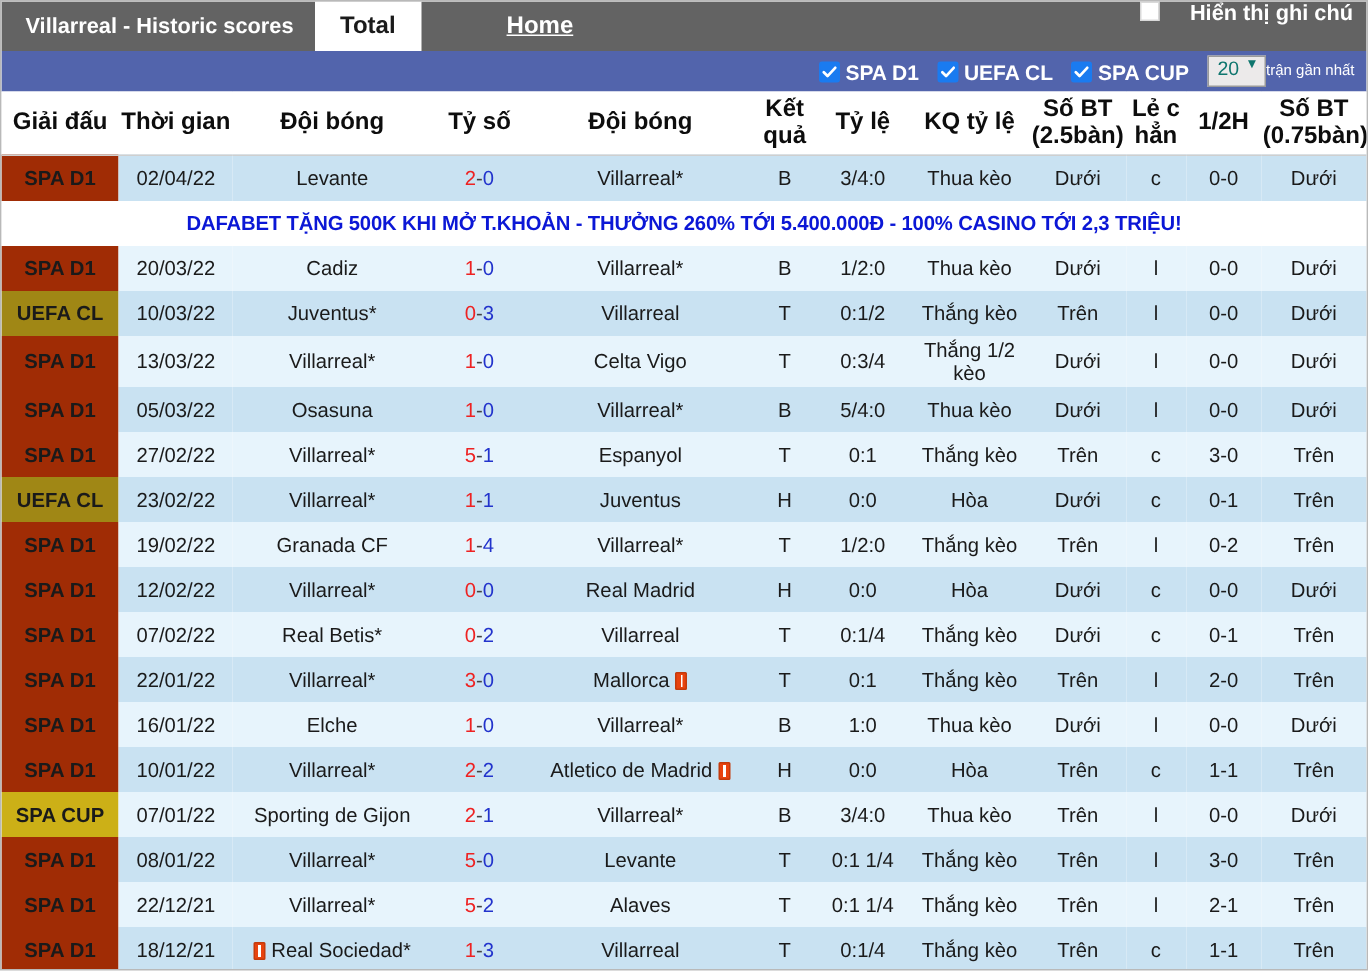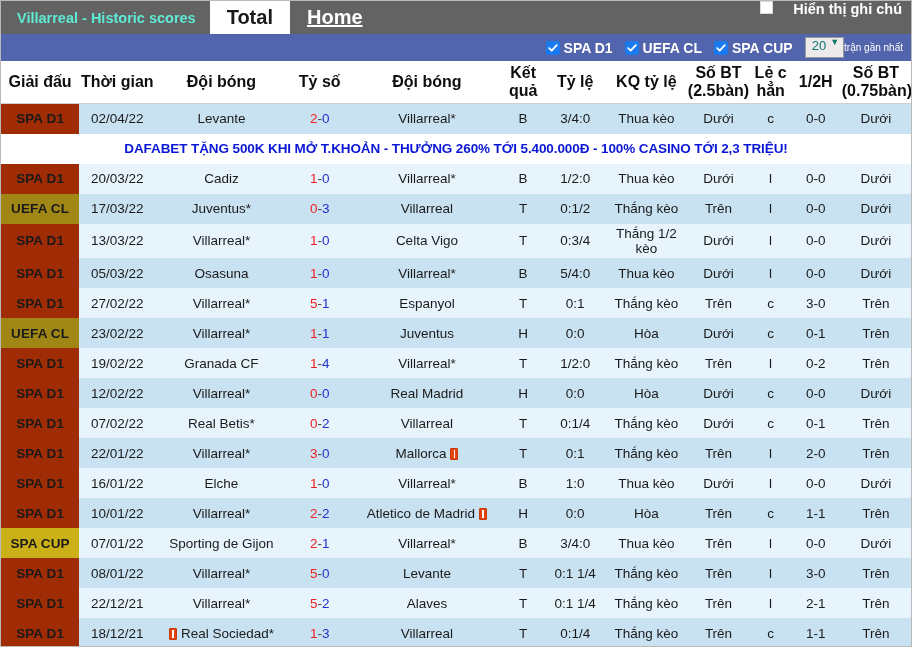--- a/index.html
+++ b/index.html
@@ -10,29 +10,29 @@
     overflow:hidden;
   }
   .app{width:912px;height:647px;position:relative;box-sizing:border-box;border:1px solid #b9b9b9;overflow:hidden;}
 
   
   .tabbar{
     height:33px;background:#636363;display:flex;align-items:stretch;
     position:relative;
   }
   .tab-title{
-    color:#5eead4;font-weight:bold;font-size:14.5px;
+    color:#ffffff;font-weight:bold;font-size:14.5px;
     display:flex;align-items:center;padding:0 14px 0 16px;white-space:nowrap;
   }
   .tab{
     display:flex;align-items:center;justify-content:center;
-    padding:16px 17px;font-size:20px;font-weight:bold;white-space:nowrap;
+    padding:16px 17px;font-size:16px;font-weight:bold;white-space:nowrap;
   }
   .tab.active{background:#ffffff;color:#1a1a1a;}
-  .tab.link{color:#ffffff;text-decoration:underline;}
+  .tab.link{color:#ffffff;text-decoration:underline;margin-left:40px;}
   .tabbar-right{margin-left:auto;display:flex;align-items:flex-start;padding-right:9px;gap:20px;}
   .cb-plain{
     width:13px;height:13px;background:#ffffff;border:1px solid #d9d9d9;
     display:inline-block;box-sizing:border-box;
   }
   .note-label{color:#ffffff;font-weight:bold;font-size:14.5px;white-space:nowrap;}
 
   
   .filterbar{
     height:27px;background:#5264ac;display:flex;align-items:center;
@@ -209,21 +209,21 @@
           <td class="c-green">B</td>
           <td class="c-blue">1/2:0</td>
           <td class="c-green wrap2">Thua kèo</td>
           <td class="c-green">Dưới</td>
           <td class="c-green">l</td>
           <td class="c-black">0-0</td>
           <td class="c-green">Dưới</td>
         </tr>
         <tr class="r-even">
           <td class="league lg-uefa">UEFA CL</td>
-          <td class="c-black">17/03/22</td>
+          <td class="c-black">10/03/22</td>
           <td class="c-black"><span class="nowrap"><span>Juventus*</span></span></td>
           <td class="score"><span class="a">0</span><span class="dash">-</span><span class="b">3</span></td>
           <td class="c-red"><span class="nowrap"><span>Villarreal</span></span></td>
           <td class="c-red">T</td>
           <td class="c-blue">0:1/2</td>
           <td class="c-red wrap2">Thắng kèo</td>
           <td class="c-red">Trên</td>
           <td class="c-green">l</td>
           <td class="c-black">0-0</td>
           <td class="c-green">Dưới</td>

